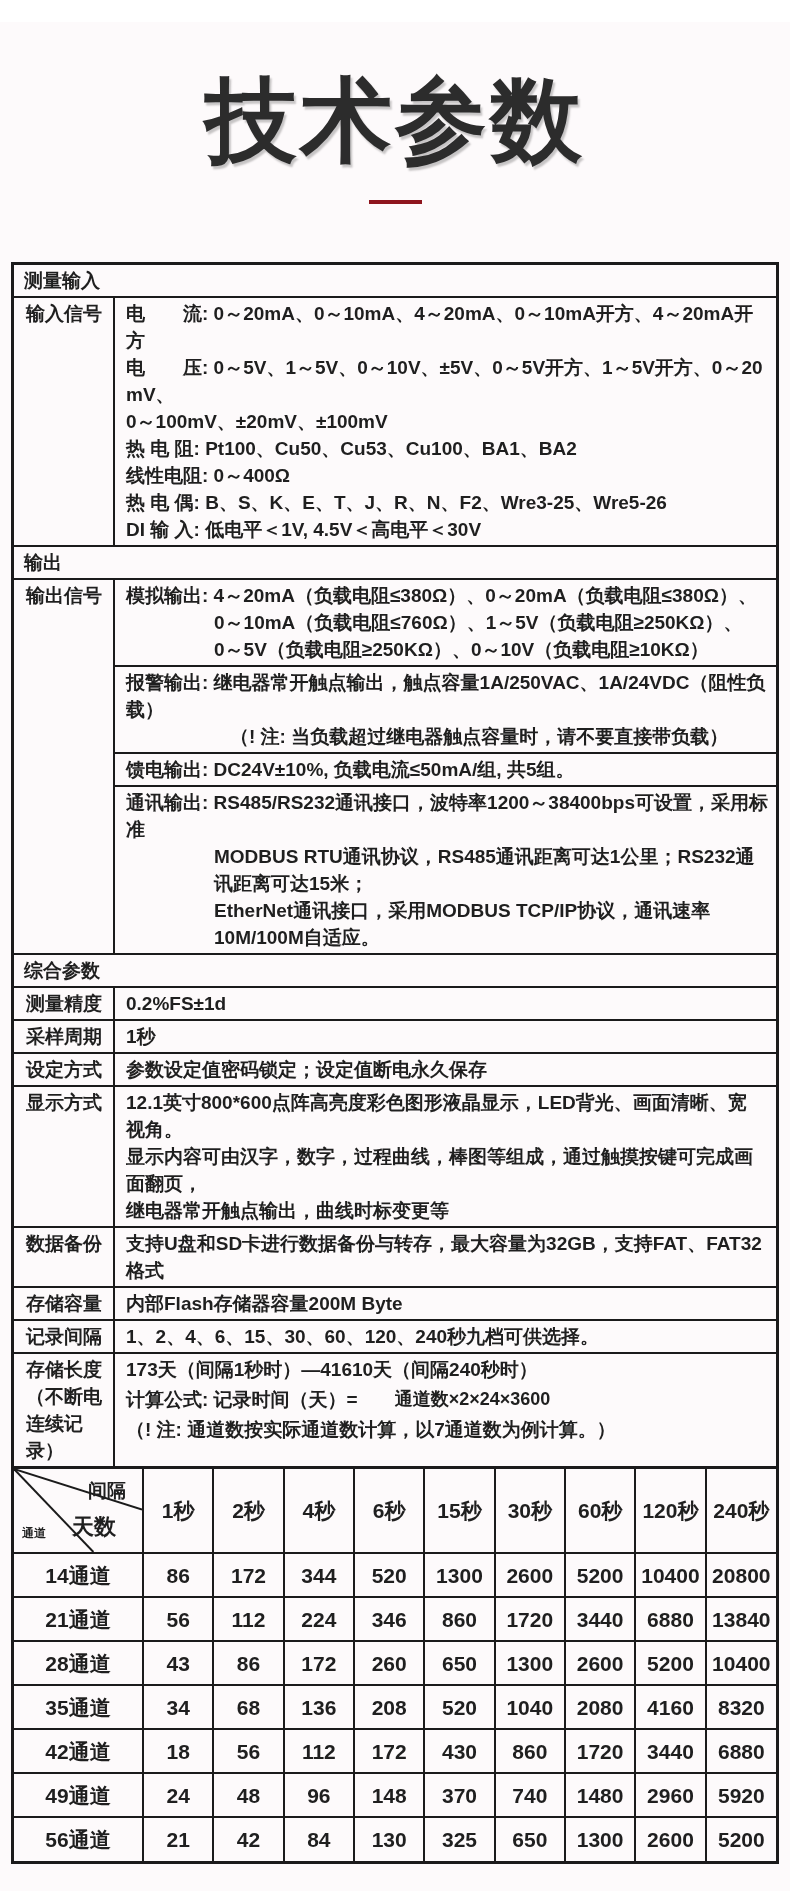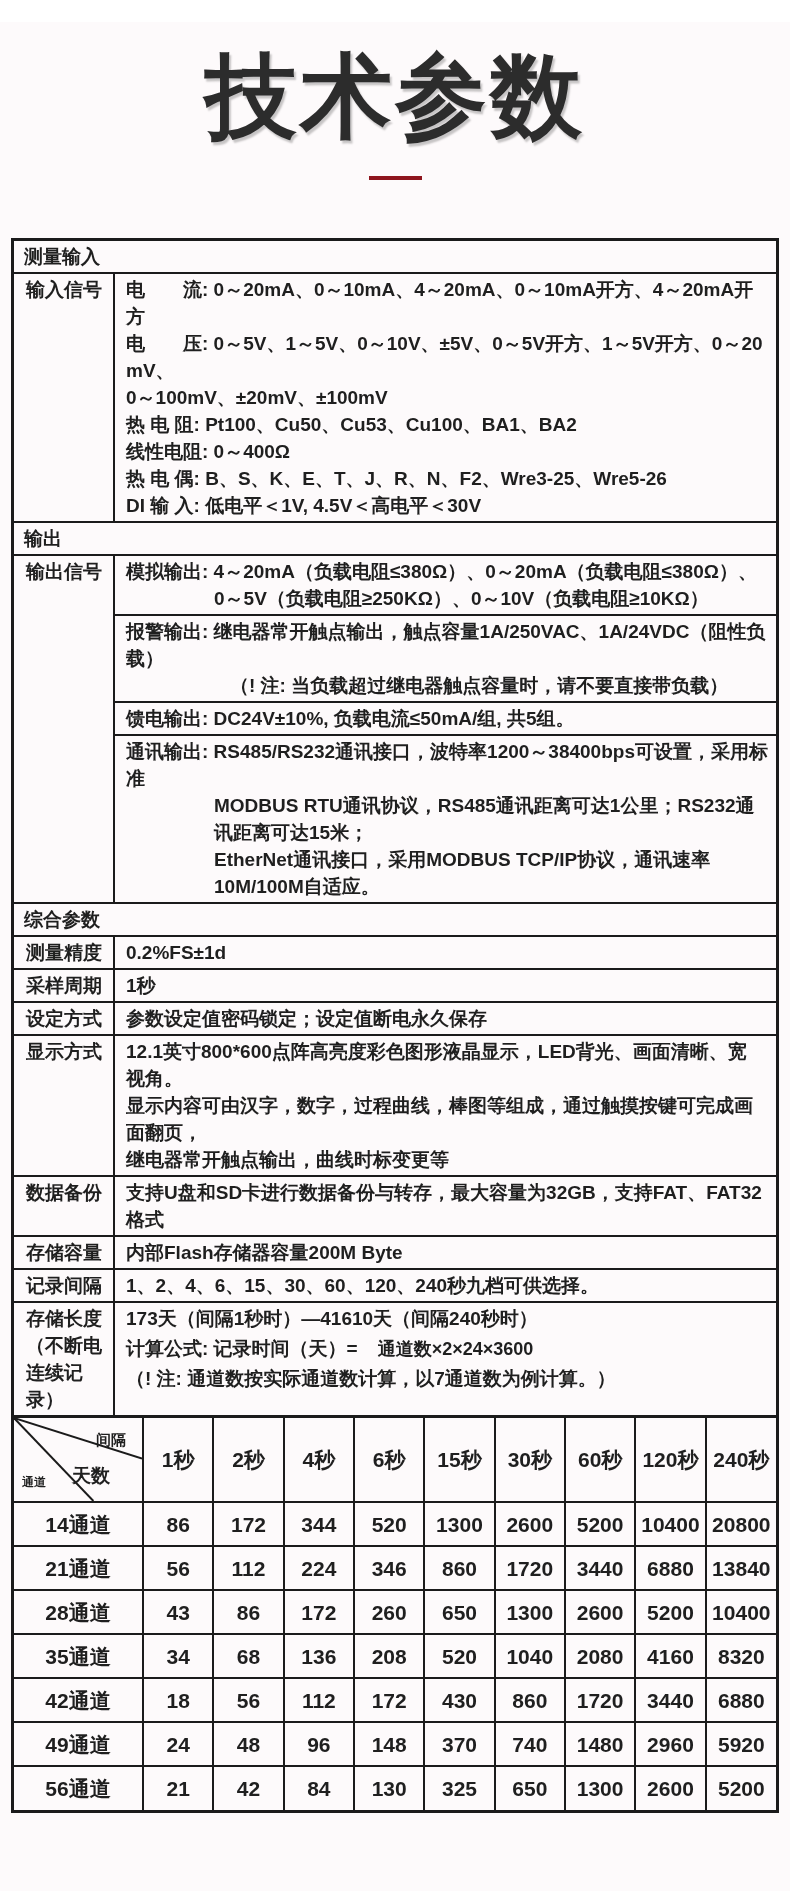--- a/index.html
+++ b/index.html
@@ -6,21 +6,21 @@
   html,body{width:790px}
   body{
     height:1891px;
     background:var(--page-bg,#fdfafb);
     color:var(--text,#1f1f1f);
     font-family:"Liberation Sans","DejaVu Sans",sans-serif;
     overflow:hidden;
   }
   .top-strip{height:22px;background:#ffffff}
   .title{
-    margin-top:18px;
+    margin-top:42px;
     text-align:center;
     font-size:92px;
     line-height:112px;
     font-weight:900;
     letter-spacing:3px;
     color:#2c2c2c;
     text-shadow:2px 3px 2px rgba(0,0,0,.22);
   }
   .divider-bar{
     width:53px;height:4px;
@@ -37,37 +37,37 @@
   .r{display:flex;border-top:2px solid var(--border,#1b1b1b)}
   .spec-table > .r:first-child{border-top:none}
   .sec{display:block;padding:2px 10px}
   .lbl{flex:0 0 101px;border-right:2px solid var(--border,#1b1b1b);padding:2px 1px 2px 12px}
   .val{flex:1;min-width:0;padding:2px 12px 2px 11px}
   .val.nopad{padding:0}
   .sub{padding:2px 8px 2px 11px;border-top:2px solid var(--border,#1b1b1b)}
   .sub:first-child{border-top:none}
   .ind{padding-left:88px}
   .ind2{padding-left:104px}
-  .formula-row{display:flex;align-items:flex-end;gap:12px;padding:3px 0}
+  .formula-row{display:flex;align-items:flex-start;gap:29px;padding:3px 0}
   .frac{display:inline-block;text-align:center;line-height:26px;font-size:18px}
   .frac .num{display:block;border-bottom:2px solid var(--border,#1b1b1b);padding:0 8px}
   .frac .den{display:block;padding:0 8px}
   .grid-wrap{border-top:3px solid var(--border,#1b1b1b)}
   table.grid{
     border-collapse:collapse;border-style:hidden;
     width:100%;table-layout:fixed;
     text-align:center;font-weight:700;
   }
   .grid td{border:2px solid var(--border,#1b1b1b);height:44px;font-size:21px;padding:0;vertical-align:middle}
   .grid tr.hd td{height:84px;font-size:21px}
   .grid col.c0{width:129px}
   .corner{position:relative;padding:0}
   .corner svg{position:absolute;left:0;top:0;width:100%;height:100%;display:block}
-  .corner .t-int{position:absolute;top:8px;right:16px;font-size:15px}
-  .corner .t-day{position:absolute;top:44px;left:58px;font-size:19px}
+  .corner .t-int{position:absolute;top:8px;right:16px;font-size:19px}
+  .corner .t-day{position:absolute;top:44px;left:58px;font-size:22px}
   .corner .t-ch{position:absolute;bottom:5px;left:8px;font-size:12px}
 </style>
 </head>
 <body>
 
 <div class="top-strip"></div>
 
 <h1 class="title">技术参数</h1>
 <div class="divider-bar"></div>
 
@@ -88,20 +88,21 @@
     </div>
   </div>
 
   <div class="r sec"><span>输出</span></div>
 
   <div class="r">
     <div class="lbl">输出信号</div>
     <div class="val nopad">
       <div class="sub">
         <div>模拟输出: 4～20mA（负载电阻≤380Ω）、0～20mA（负载电阻≤380Ω）、</div>
+        <div class="ind">0～10mA（负载电阻≤760Ω）、1～5V（负载电阻≥250KΩ）、</div>
         <div class="ind">0～5V（负载电阻≥250KΩ）、0～10V（负载电阻≥10KΩ）</div>
       </div>
       <div class="sub">
         <div>报警输出: 继电器常开触点输出，触点容量1A/250VAC、1A/24VDC（阻性负载）</div>
         <div class="ind2">（! 注: 当负载超过继电器触点容量时，请不要直接带负载）</div>
       </div>
       <div class="sub">
         <div>馈电输出: DC24V±10%, 负载电流≤50mA/组, 共5组。</div>
       </div>
       <div class="sub">

